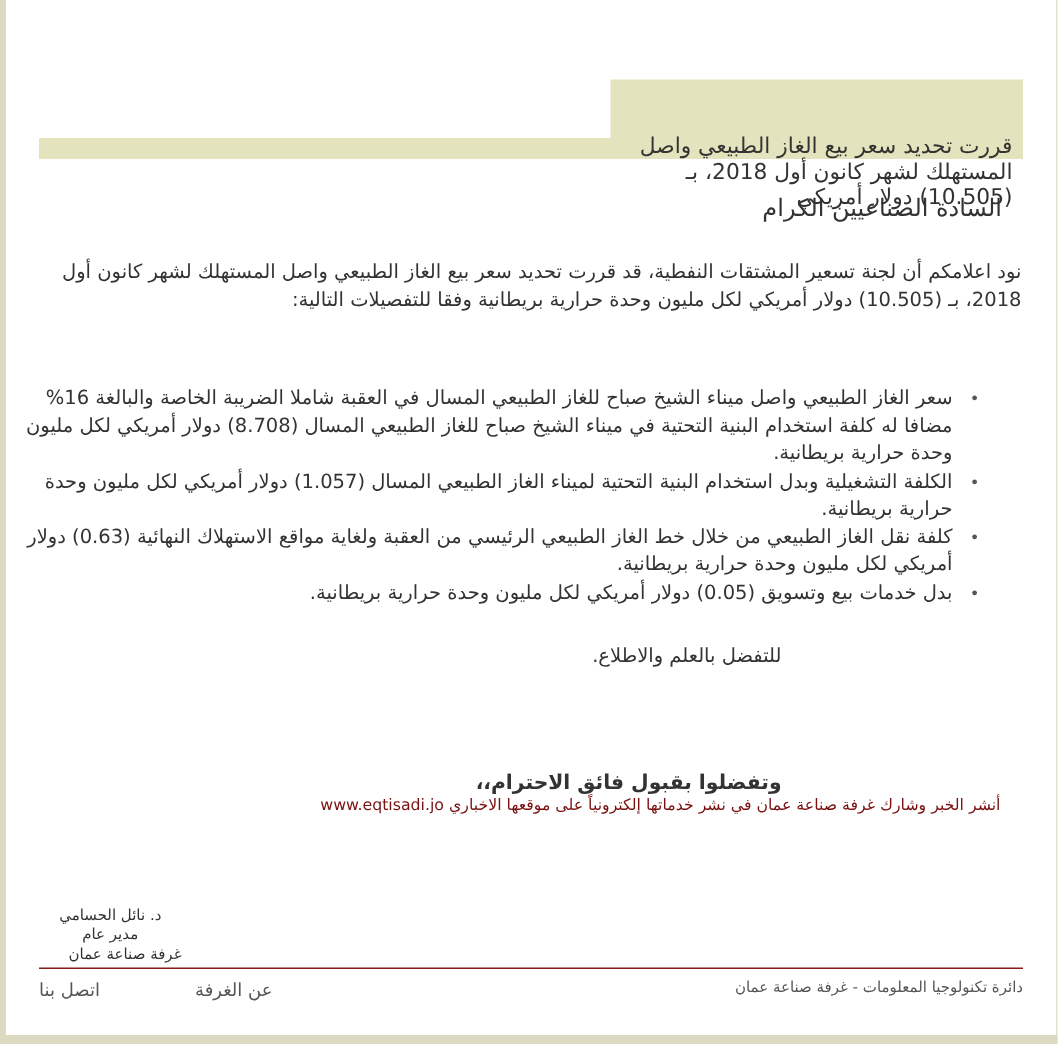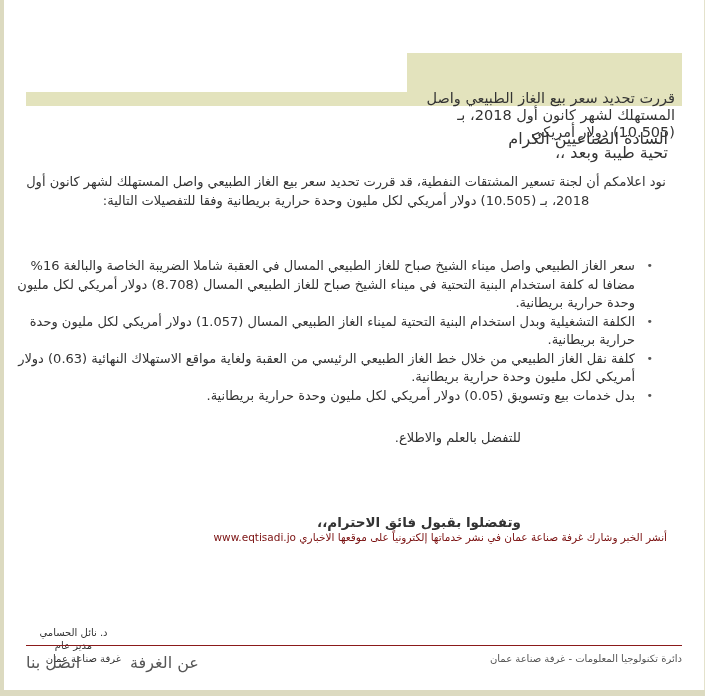--- a/index.html
+++ b/index.html
@@ -23,21 +23,21 @@
   }
 
   .salutation {
     position: absolute; right: 37px; top: 132px; width: 300px;
     direction: rtl; text-align: right;
     font-size: 16px; line-height: 14px; color: #333;
   }
 
   .intro {
     position: absolute; right: 24px; top: 173px; width: 670px;
-    direction: rtl; text-align: center;
+    direction: rtl; text-align: right;
     font-size: 13px; line-height: 18.5px; color: #333;
   }
 
   .details {
     position: absolute; right: 50px; top: 257px; width: 640px;
     direction: rtl; text-align: right;
     font-size: 13px; line-height: 18.5px; color: #333;
     margin: 0; padding: 0 20px 0 0; list-style: none;
   }
   .details li { position: relative; }
@@ -58,49 +58,48 @@
   .share {
     position: absolute; right: 38px; top: 531px;
     direction: rtl; text-align: right;
     font-size: 10.5px; color: #7a1010; white-space: nowrap;
   }
   .share a { color: #7a1010; text-decoration: none; margin-top: 28px; }
 
   .signature {
     position: absolute; left: 26px; top: 604px; width: 95px;
     direction: rtl; text-align: center;
-    font-size: 10px; line-height: 13px; color: #333; margin-top: 22px;
+    font-size: 10px; line-height: 13px; color: #333;
   }
   .signature .org { text-align: right; }
 
   .footer-rule { position: absolute; left: 26px; top: 645px; width: 656px; height: 1px; background: #8b1a1a; }
   .footer-dept {
     position: absolute; right: 23px; top: 653px;
     direction: rtl; font-size: 10px; color: #555;
   }
   .footer-link {
-    position: absolute; top: 653px; direction: rtl; font-size: 16px; color: #555; text-decoration: none;
+    position: absolute; top: 653px; direction: rtl; font-size: 12px; color: #555; text-decoration: none;
   }
   .footer-about { left: 130px; }
   .footer-contact { left: 26px; }
 </style>
 </head>
 <body>
 
 <div class="frame-left"></div>
 <div class="frame-right"></div>
 <div class="frame-bottom"></div>
 
 <div class="title-top"></div>
 <div class="title-bottom"></div>
 <div class="title-text">قررت تحديد سعر بيع الغاز الطبيعي واصل المستهلك لشهر كانون أول 2018، بـ (10.505) دولار أمريكي</div>
 
 <div class="salutation">
   <div>السادة الصناعيين الكرام</div>
-  <div>تحية طيبة وبعد ،،</div>
 </div>
 
 <div class="intro">نود اعلامكم أن لجنة تسعير المشتقات النفطية، قد قررت تحديد سعر بيع الغاز الطبيعي واصل المستهلك لشهر كانون أول 2018، بـ (10.505) دولار أمريكي لكل مليون وحدة حرارية بريطانية وفقا للتفصيلات التالية:</div>
 
 <ul class="details">
   <li>سعر الغاز الطبيعي واصل ميناء الشيخ صباح للغاز الطبيعي المسال في العقبة شاملا الضريبة الخاصة والبالغة 16% مضافا له كلفة استخدام البنية التحتية في ميناء الشيخ صباح للغاز الطبيعي المسال (8.708) دولار أمريكي لكل مليون وحدة حرارية بريطانية.</li>
   <li>الكلفة التشغيلية وبدل استخدام البنية التحتية لميناء الغاز الطبيعي المسال (1.057) دولار أمريكي لكل مليون وحدة حرارية بريطانية.</li>
   <li>كلفة نقل الغاز الطبيعي من خلال خط الغاز الطبيعي الرئيسي من العقبة ولغاية مواقع الاستهلاك النهائية (0.63) دولار أمريكي لكل مليون وحدة حرارية بريطانية.</li>
   <li>بدل خدمات بيع وتسويق (0.05) دولار أمريكي لكل مليون وحدة حرارية بريطانية.</li>
 </ul>

